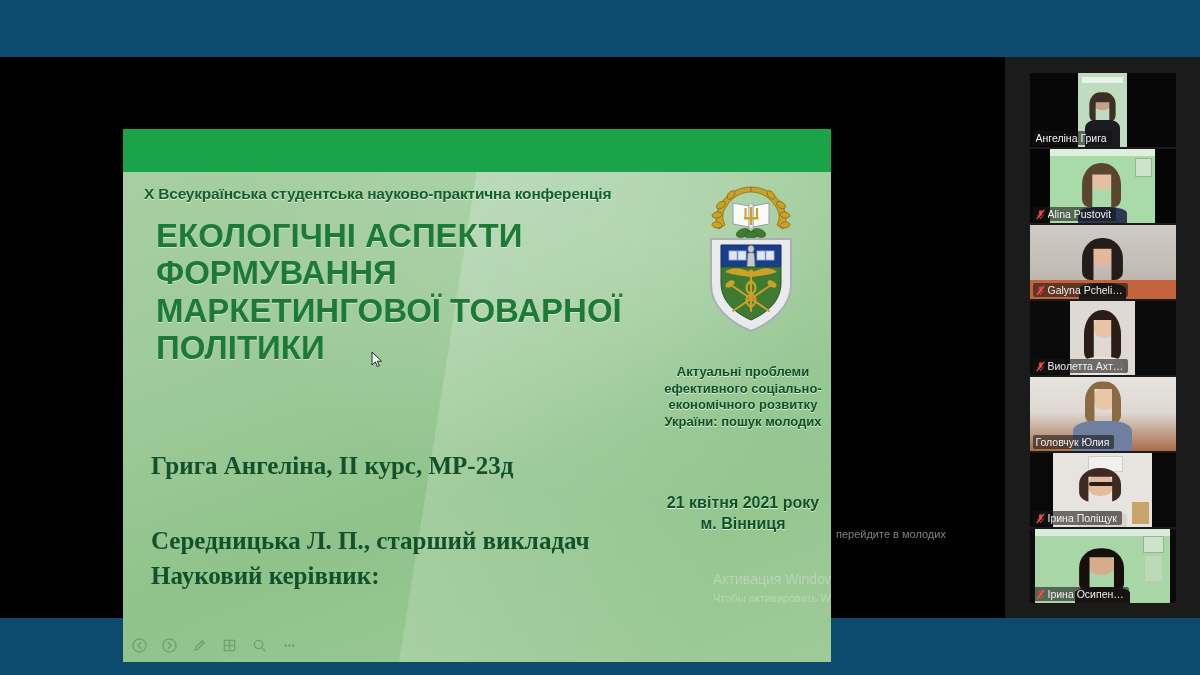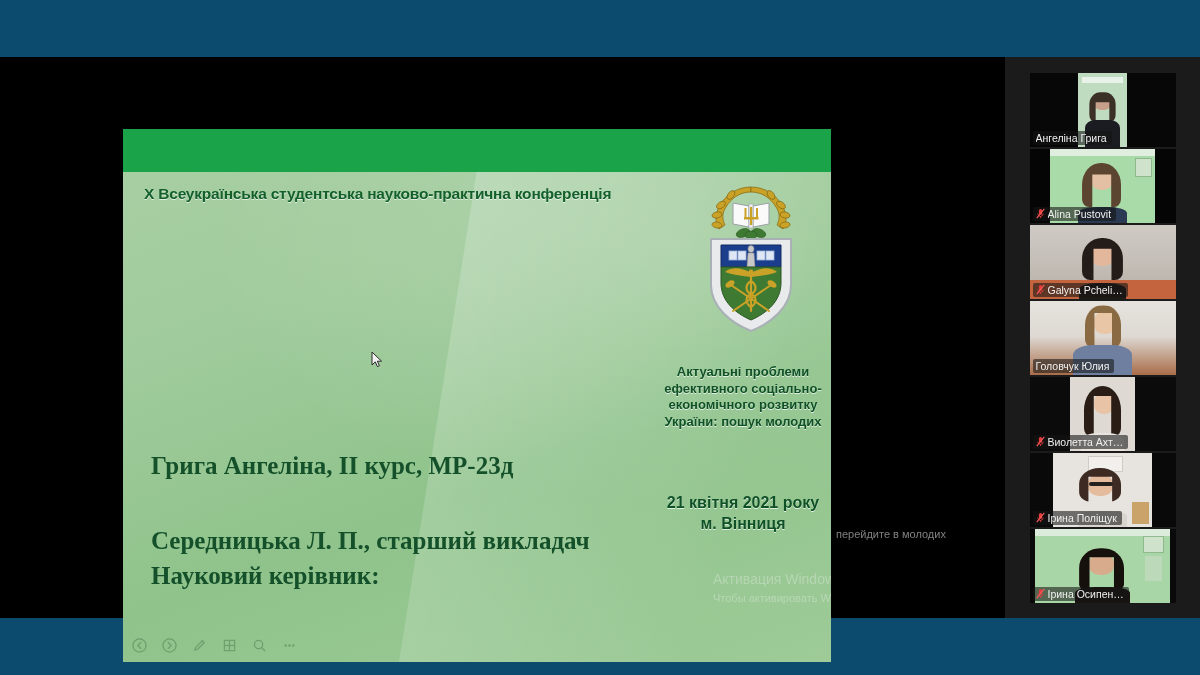--- a/index.html
+++ b/index.html
@@ -140,21 +140,21 @@
     width: 146px; height: 74px;
     margin: 0 auto 2px auto;
     background: #0a0a0a;
     overflow: hidden;
   }
   .tile.active { outline: 2px solid #d8f05a; outline-offset: -2px; }
   .vid { position: absolute; inset: 0; }
 
   .tile-name {
     position: absolute; left: 3px; bottom: 2px;
-    display: flex; align-items: flex-start; gap: 3px;
+    display: flex; align-items: flex-end; gap: 3px;
     background: rgba(20,20,20,0.58);
     padding: 1px 5px 1px 3px;
     border-radius: 2px;
     max-width: 138px;
   }
   .tile-name .label {
     font-size: 10.5px; color: #f0f0f0;
     white-space: nowrap; overflow: hidden; text-overflow: ellipsis;
   }
   .mute-icon { flex: 0 0 auto; width: 9px; height: 11px; }
@@ -166,20 +166,21 @@
 
   <div class="stage">
     <div class="stage-inner">
 
       <div class="slide">
         <div class="slide-sheen"></div>
         <div class="slide-band"></div>
 
         <div class="conf-line">X Всеукраїнська студентська науково-практична конференція</div>
 
+        <div class="main-title">ЕКОЛОГІЧНІ АСПЕКТИ ФОРМУВАННЯ МАРКЕТИНГОВОЇ ТОВАРНОЇ ПОЛІТИКИ</div>
 
         <div class="author">Грига Ангеліна, II курс, МР-23д</div>
 
         <div class="supervisor">
           <div>Середницька Л. П., старший викладач</div>
           <div>Науковий керівник:</div>
         </div>
 
         <div class="emblem-wrap">
           <svg viewBox="0 0 120 160" width="120" height="160" aria-hidden="true">
@@ -365,45 +366,45 @@
           <rect x="3.2" y="1" width="3.6" height="6.4" rx="1.8" fill="#e03c3c"></rect>
           <path d="M2 6.2 a3 3 0 0 0 6 0" stroke="#e03c3c" stroke-width="1" fill="none"></path>
           <line x1="5" y1="9.2" x2="5" y2="11" stroke="#e03c3c" stroke-width="1"></line>
           <line x1="0.8" y1="11.2" x2="9.2" y2="0.8" stroke="#ff5a5a" stroke-width="1.2"></line>
         </svg>
         <span class="label">Galyna Pcheli…</span>
       </div>
     </div>
 
     <div class="tile">
-      <div class="vid" style="background:linear-gradient(180deg,#e6e3de 0%,#ddd8d2 48%,#a96d49 100%);">
-        <div style="position:absolute;left:44%;top:14%;width:15%;height:30%;background:#e9c6a6;border-radius:46% 46% 44% 44%;"></div>
-        <div style="position:absolute;left:38%;top:6%;width:25%;height:56%;background:#8a6a42;border-radius:48% 48% 18% 18%;clip-path:polygon(0 0,100% 0,100% 100%,74% 100%,74% 18%,26% 18%,26% 100%,0 100%);"></div>
-        <div style="position:absolute;left:30%;bottom:0;width:40%;height:40%;background:#6f7fa0;border-radius:34% 34% 0 0;"></div>
-      </div>
-      <div class="tile-name">
-        <span class="label">Головчук Юлия</span>
-      </div>
-    </div>
-
-    <div class="tile">
       <div class="vid" style="background:#0b0b0b;">
         <div style="position:absolute;left:28%;top:0;width:44%;height:100%;background:#ded9d3;"></div>
         <div style="position:absolute;left:44%;top:22%;width:14%;height:28%;background:#e8c3a6;border-radius:46% 46% 44% 44%;"></div>
         <div style="position:absolute;left:37%;top:12%;width:26%;height:68%;background:#2a1d16;border-radius:48% 48% 16% 16%;clip-path:polygon(0 0,100% 0,100% 100%,73% 100%,73% 20%,27% 20%,27% 100%,0 100%);"></div>
         <div style="position:absolute;left:35%;bottom:0;width:30%;height:24%;background:#e8e4df;border-radius:40% 40% 0 0;"></div>
       </div>
       <div class="tile-name">
         <svg class="mute-icon" viewBox="0 0 10 12">
           <rect x="3.2" y="1" width="3.6" height="6.4" rx="1.8" fill="#e03c3c"></rect>
           <path d="M2 6.2 a3 3 0 0 0 6 0" stroke="#e03c3c" stroke-width="1" fill="none"></path>
           <line x1="5" y1="9.2" x2="5" y2="11" stroke="#e03c3c" stroke-width="1"></line>
           <line x1="0.8" y1="11.2" x2="9.2" y2="0.8" stroke="#ff5a5a" stroke-width="1.2"></line>
         </svg>
         <span class="label">Виолетта Ахт…</span>
+      </div>
+    </div>
+
+    <div class="tile">
+      <div class="vid" style="background:linear-gradient(180deg,#e6e3de 0%,#ddd8d2 48%,#a96d49 100%);">
+        <div style="position:absolute;left:44%;top:14%;width:15%;height:30%;background:#e9c6a6;border-radius:46% 46% 44% 44%;"></div>
+        <div style="position:absolute;left:38%;top:6%;width:25%;height:56%;background:#8a6a42;border-radius:48% 48% 18% 18%;clip-path:polygon(0 0,100% 0,100% 100%,74% 100%,74% 18%,26% 18%,26% 100%,0 100%);"></div>
+        <div style="position:absolute;left:30%;bottom:0;width:40%;height:40%;background:#6f7fa0;border-radius:34% 34% 0 0;"></div>
+      </div>
+      <div class="tile-name">
+        <span class="label">Головчук Юлия</span>
       </div>
     </div>
 
     <div class="tile">
       <div class="vid" style="background:#090909;">
         <div style="position:absolute;left:16%;top:0;width:68%;height:100%;background:#e7e4df;"></div>
         <div style="position:absolute;left:40%;top:4%;width:24%;height:22%;background:#f2f0ec;border:1px solid #cfcbc5;"></div>
         <div style="position:absolute;right:18%;bottom:4%;width:12%;height:30%;background:#caa36a;"></div>
         <div style="position:absolute;left:40%;top:28%;width:17%;height:30%;background:#e4bb9c;border-radius:46% 46% 44% 44%;"></div>
         <div style="position:absolute;left:34%;top:20%;width:29%;height:46%;background:#3d2a22;border-radius:48% 48% 30% 30%;clip-path:polygon(0 0,100% 0,100% 100%,78% 100%,78% 26%,22% 26%,22% 100%,0 100%);"></div>

